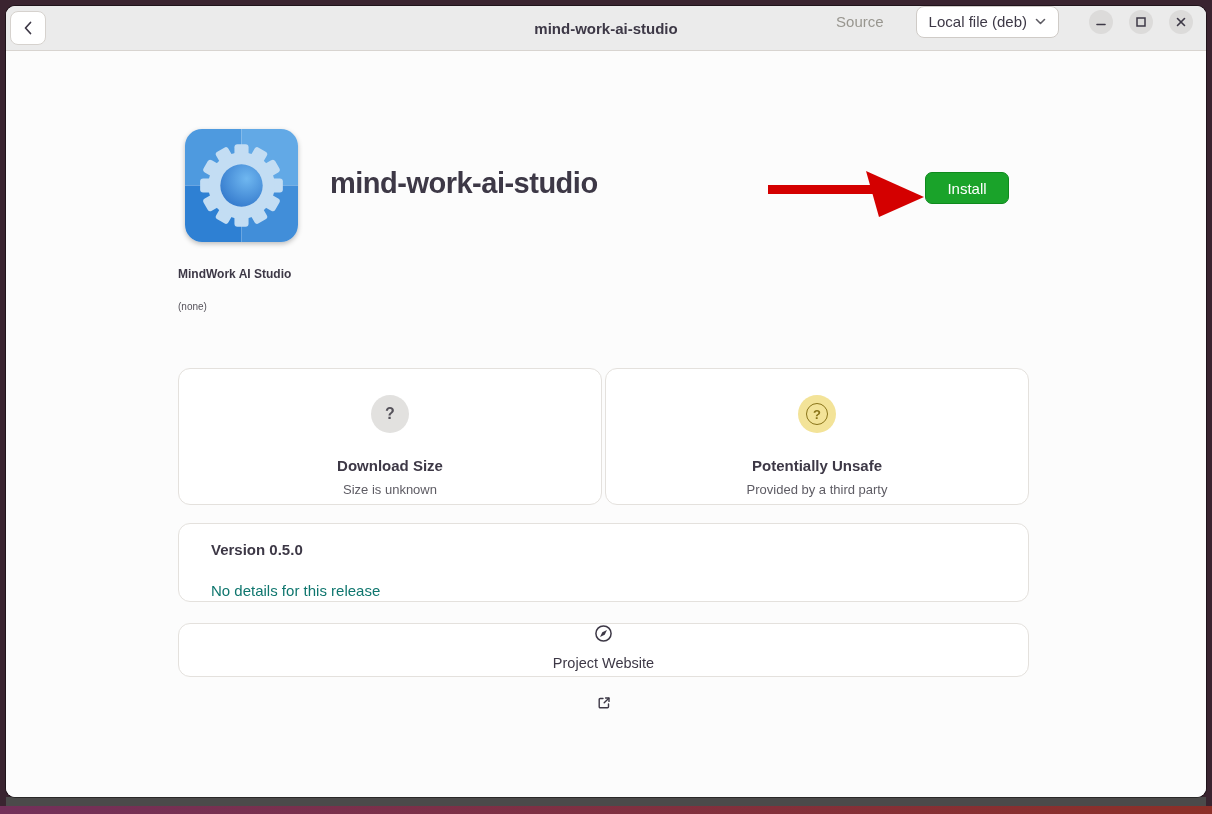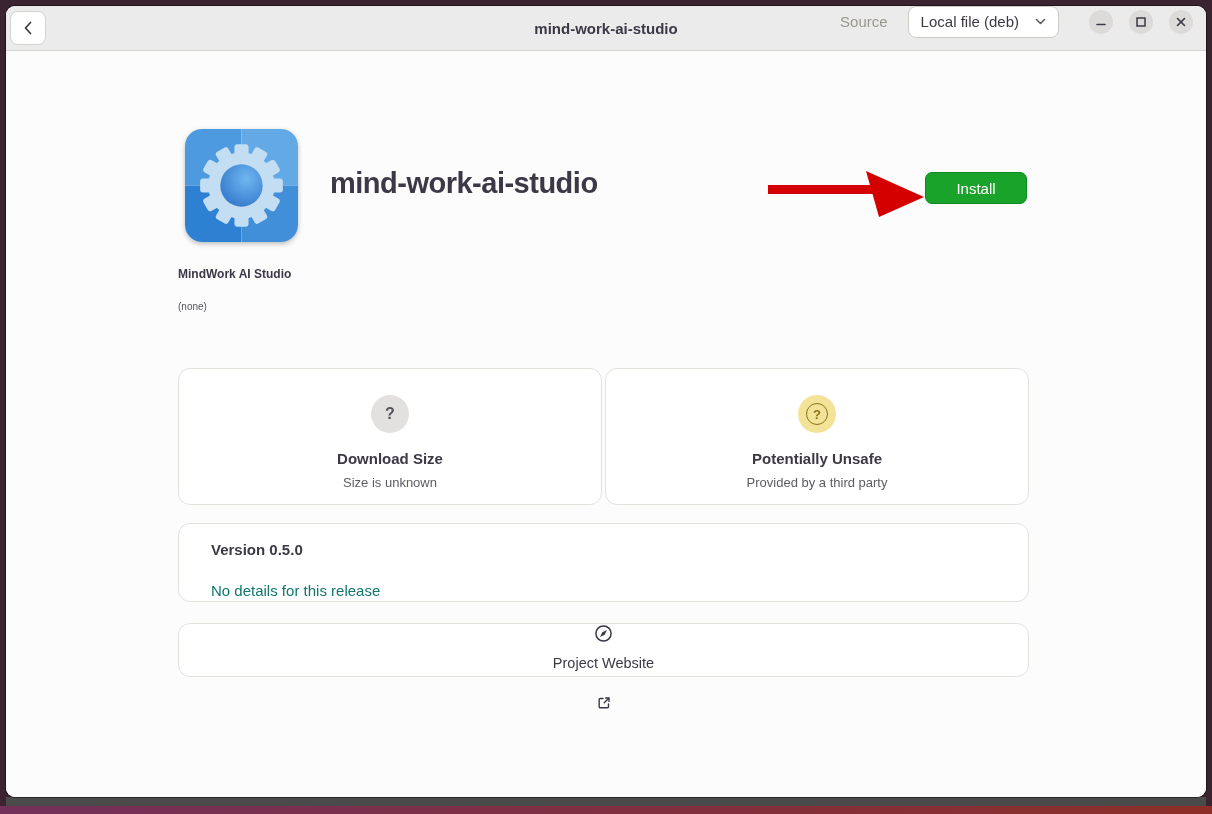--- a/index.html
+++ b/index.html
@@ -44,41 +44,41 @@
     font-weight:bold; font-size:15px; color:#3d3846; pointer-events:none;
   }
   .hb-right {
     position:absolute; right:13px; top:0; height:31px;
     display:flex; align-items:center; gap:16px;
   }
   .source-label { font-size:15px; color:#98968f; margin-right:4px; }
   .source-dropdown {
     height:32px; min-width:142px; background:#ffffff;
     border:1px solid #cfcbc7; border-radius:8px;
-    display:flex; align-items:center; justify-content:flex-start; gap:16px;
-    font-size:15px; color:#3d3846; padding:0 12px; cursor:pointer; margin-right:14px;
+    display:flex; align-items:center; justify-content:flex-start; gap:8px;
+    font-size:15px; color:#3d3846; padding:0 12px; cursor:pointer; margin-right:14px;margin-left:12px;
   }
   .winctl {
     width:24px; height:24px; border-radius:50%; background:#dcdbda;
     display:flex; align-items:center; justify-content:center; cursor:pointer;
   }
   
   .content { position:relative; width:100%; height:746px; background:#fcfcfc; }
   .app-icon {
     position:absolute; left:179px; top:78px; width:113px; height:113px;
     border-radius:17px; overflow:hidden;
     box-shadow:0 2px 5px rgba(0,0,0,.25);
   }
   .app-title {
     position:absolute; left:324px; top:116px;
     font-size:29px; font-weight:bold; color:#3d3846; letter-spacing:-.5px;
   }
   .annot-arrow { position:absolute; left:750px; top:108px; }
   .install-btn {
-    position:absolute; left:919px; top:121px; width:102px; height:32px;
+    position:absolute; left:919px; top:121px; width:84px; height:32px;
     background:#1aa32a; border:1px solid #0f8a1e; border-radius:7px;
     color:#ffffff; font-size:15px; display:flex; align-items:center; justify-content:center;
     cursor:pointer;
   }
   .display-name {
     position:absolute; left:172px; top:216px;
     font-size:12px; font-weight:bold; color:#3d3846;
   }
   .developer {
     position:absolute; left:172px; top:250px;
@@ -98,21 +98,21 @@
     display:flex; align-items:center; justify-content:center;
     font-weight:bold; font-size:16px;
   }
   .tile-icon.neutral { background:#e2e1df; color:#55525a; }
   .tile-icon.warning { background:#f3e398; color:#8a7418; }
   .warn-q {
     width:22px; height:22px; border:1.6px solid #8a7418; border-radius:50%;
     display:flex; align-items:center; justify-content:center;
     font-size:13px; font-weight:bold; color:#8a7418;
   }
-  .tile-title { margin-top:17px; font-size:15px; font-weight:bold; color:#3d3846; }
+  .tile-title { margin-top:24px; font-size:15px; font-weight:bold; color:#3d3846; }
   .tile-sub { margin-top:8px; font-size:13px; color:#5e5c64; }
   .card {
     position:absolute; left:172px; width:851px;
     background:#ffffff; border:1px solid #e4e1dd; border-radius:12px;
   }
   .version-card { top:472px; height:79px; padding:17px 32px; }
   .version-title { font-size:15px; font-weight:bold; color:#3d3846; }
   .version-sub { margin-top:24px; font-size:15px; color:#0f766e; }
   .website-card {
     top:572px; height:54px;

